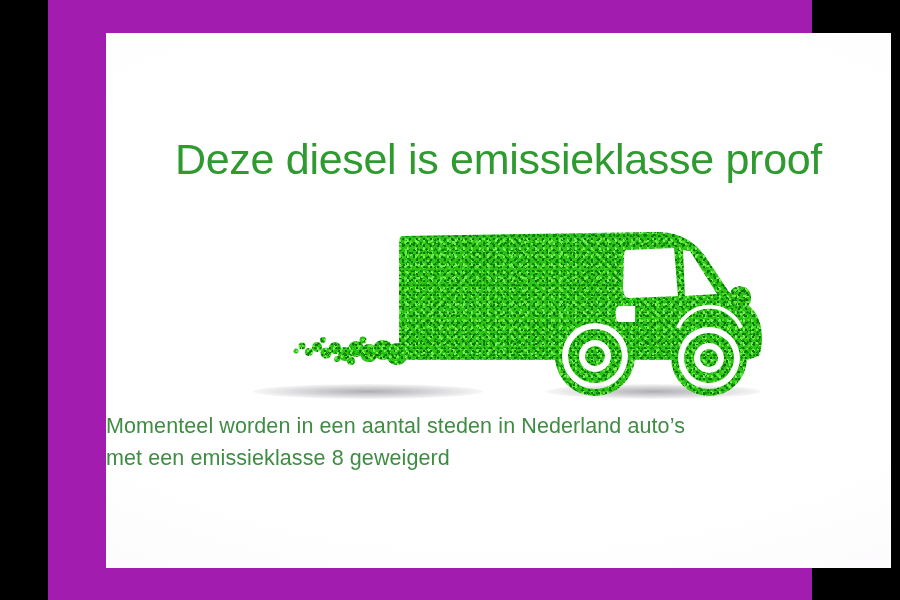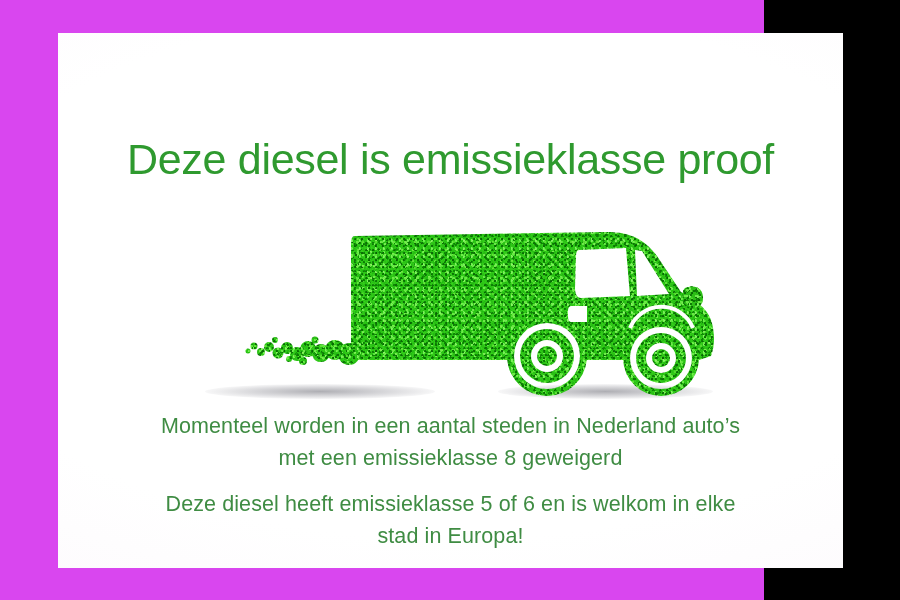--- a/index.html
+++ b/index.html
@@ -13,22 +13,23 @@
     height: 600px;
     overflow: hidden;
     font-family: "Liberation Sans", sans-serif;
   }
 
   
   #banner-frame {
     position: relative;
     width: 764px;
     height: 600px;
-    background: #d946ef;
+    background: #a21caf;
     box-sizing: border-box;
+    margin-left: 48px;
   }
 
   
   #banner-canvas {
     position: absolute;
     left: 58px;
     top: 33px;
     width: 785px;
     height: 535px;
     background: #fdfbfe;
@@ -58,21 +59,21 @@
     color: #2f9a2f;
     letter-spacing: -0.3px;
     white-space: nowrap;
   }
 
   
   .body-line {
     position: absolute;
     left: 0;
     width: 785px;
-    text-align: center;
+    text-align: left;
     font-family: "Liberation Sans", sans-serif;
     font-size: 21.5px;
     line-height: 32px;
     font-weight: 400;
     color: #3f8c43;
     letter-spacing: 0.1px;
     white-space: nowrap;
   }
   #para-1 { top: 377px; }
   #para-2 { top: 455px; }
@@ -283,19 +284,15 @@
         </svg>
       </div>
 
     </div>
 
     <div class="body-line" id="para-1">
       <div>Momenteel worden in een aantal steden in Nederland auto’s</div>
       <div>met een emissieklasse 8 geweigerd</div>
     </div>
 
-    <div class="body-line" id="para-2">
-      <div>Deze diesel heeft emissieklasse 5 of 6 en is welkom in elke</div>
-      <div>stad in Europa!</div>
-    </div>
 
   </div>
 </div>
 
 </body></html>

